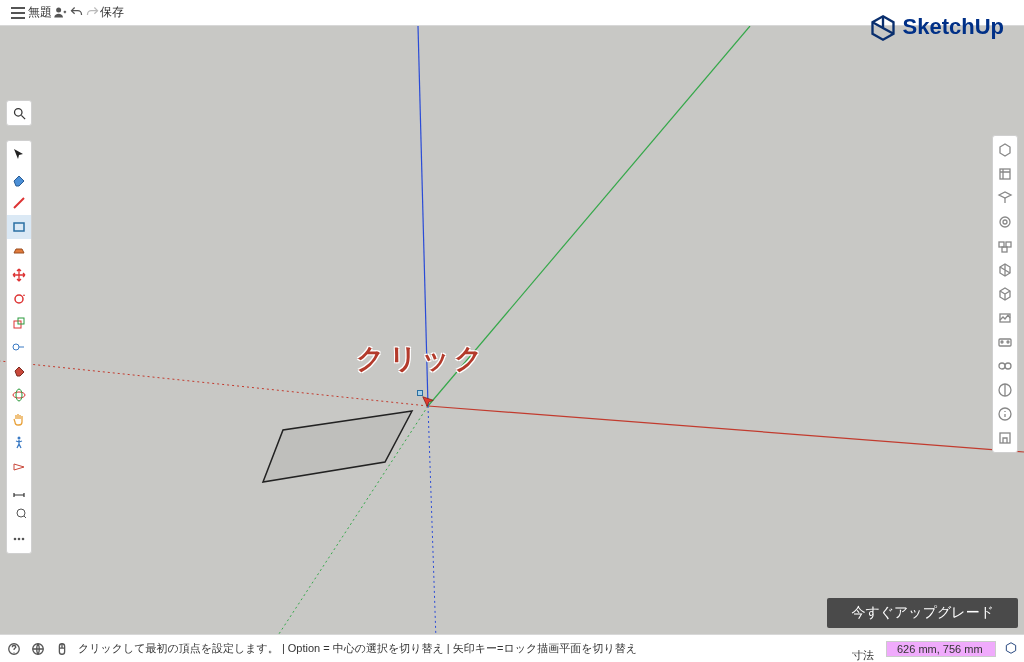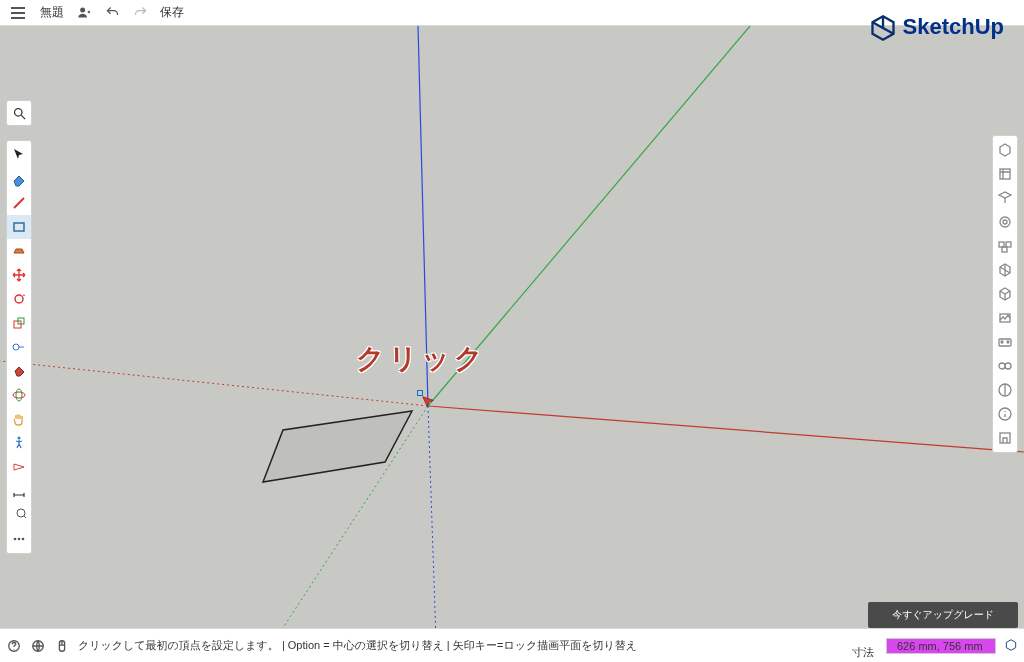--- a/index.html
+++ b/index.html
@@ -3,21 +3,21 @@
 <meta charset="utf-8">
 <style>
   * { margin: 0; padding: 0; box-sizing: border-box; }
   html, body { width: 1024px; height: 662px; overflow: hidden; font-family: -apple-system, "Hiragino Sans", "Yu Gothic", sans-serif; }
   body { background: #c8c8c5; position: relative; }
 
   
   .topbar {
     position: absolute; top: 0; left: 0; right: 0; height: 26px;
     background: #ffffff; border-bottom: 1px solid #d8d8d8;
-    display: flex; align-items: center; gap: 12px; padding: 0 8px;
+    display: flex; align-items: center; padding: 0 8px;
     font-size: 12px; color: #333;
   }
   .topbar .menu-icon { display:flex; flex-direction:column; gap:3px; cursor:pointer; padding:3px;}
   .topbar .menu-icon span { width:14px; height:2px; background:#555; }
   .topbar .tb-item { cursor:pointer; }
   .topbar .icon-btn { width:16px; height:16px; display:flex; align-items:center; justify-content:center; cursor:pointer; color:#555;}
   .topbar .icon-btn svg { width:15px; height:15px; }
 
   
   .brand {
@@ -55,36 +55,36 @@
   }
   .right-tools .tool {
     width:24px; height:24px; display:flex; align-items:center; justify-content:center;
     cursor:pointer;
   }
   .right-tools .tool svg { width:16px; height:16px; stroke:#888; fill:none; stroke-width:1.3;}
 
   
   .upgrade-btn {
     position:absolute; bottom:34px; right:6px;
-    background:#4a4a4a; color:#fff; font-size:10px; padding:6px 24px;
+    background:#4a4a4a; color:#fff; font-size:14px; padding:6px 24px;
     border-radius:2px; cursor:pointer;
   }
 
   
   .statusbar {
-    position:absolute; bottom:0; left:0; right:0; height:34px;
+    position:absolute; bottom:0; left:0; right:0; height:28px;
     background:#fff; border-top:1px solid #d8d8d8;
     display:flex; align-items:center; font-size:11px; color:#333;
     padding:0 6px; gap:8px;
   }
   .statusbar .sb-icon { width:16px; height:16px; display:flex; align-items:center; justify-content:center; cursor:pointer;}
   .statusbar .sb-icon svg { width:14px; height:14px; stroke:#555; fill:none; stroke-width:1.5;}
   .statusbar .spacer { flex:1; }
   .statusbar .dims-label { margin-right:4px;margin-top:13px; }
-  .statusbar .dims-value { background:#d946ef; border:1px solid #ccc; padding:1px 10px; min-width:110px; font-size:11px;}
+  .statusbar .dims-value { background:#f0abfc; border:1px solid #ccc; padding:1px 10px; min-width:110px; font-size:11px;}
   .statusbar .logo-mini svg{ width:14px; height:14px;}
 
   
   .viewport { position:absolute; top:26px; left:0; right:0; bottom:22px; }
   .viewport svg.axes { width:100%; height:100%; }
 
   
   .annotation {
     position:absolute; top:340px; left:356px;
     color:#b33a2b; font-weight:800; font-size:28px;

